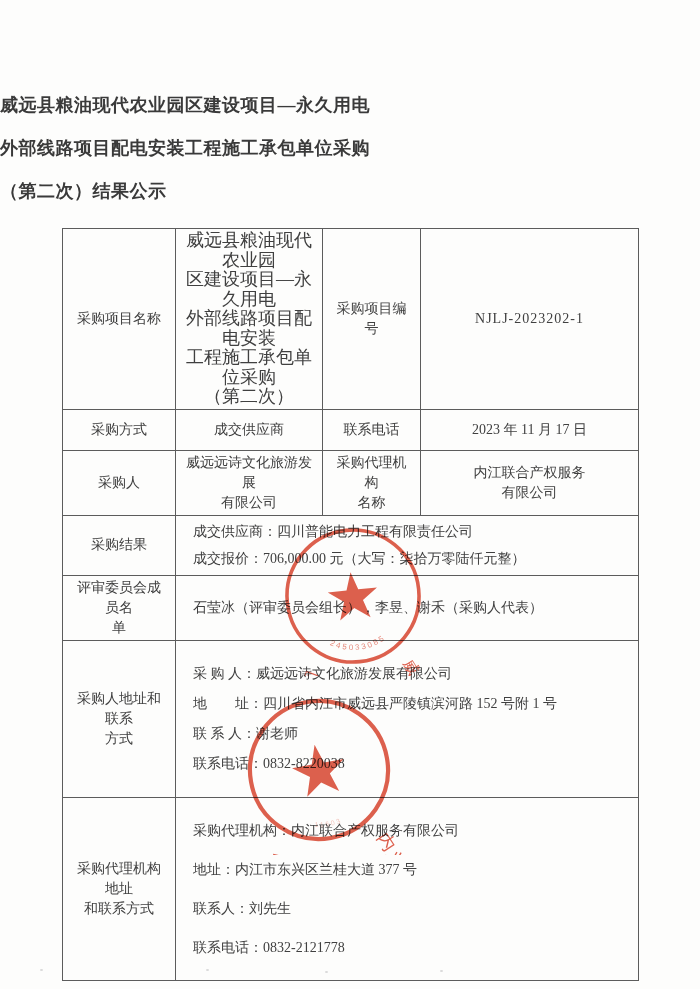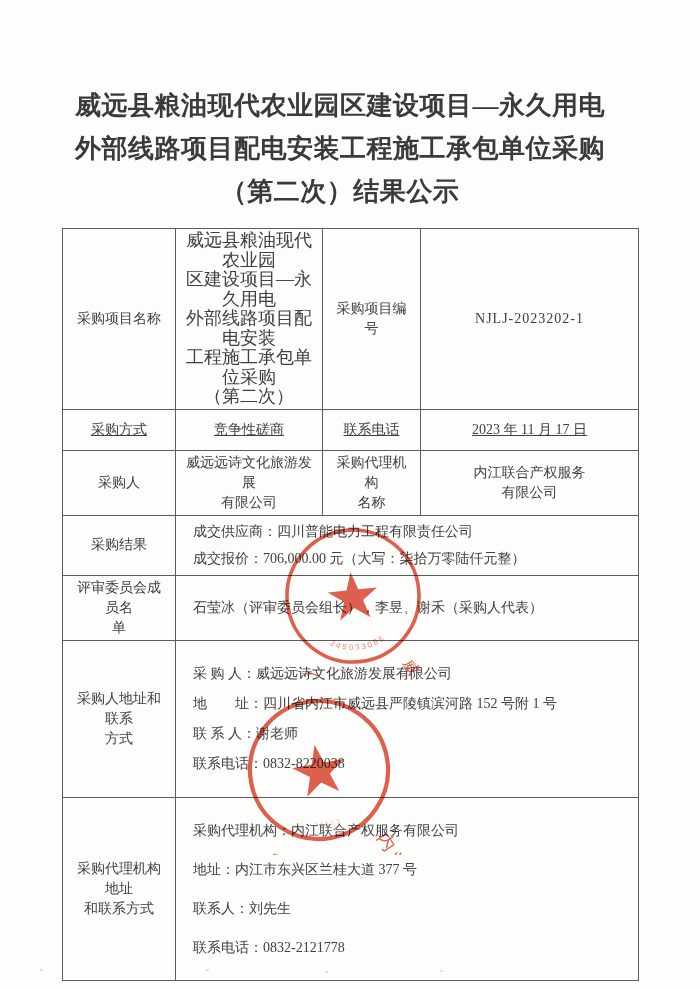--- a/index.html
+++ b/index.html
@@ -7,22 +7,21 @@
     position:relative;
     width:700px; height:989px;
     background:#fdfdfc;
     overflow:hidden;
     font-family:"Liberation Serif","DejaVu Serif",serif;
     color:#414141;
   }
   .doc-title {
     position:absolute;
     top:84px; left:0; width:680px;
-    text-align:center;
-    font-size:26px;
+    font-size:18px;
     line-height:43px;
     font-weight:700;
     letter-spacing:0.5px;
     color:#3a3a3a;
     white-space:pre-line;
   }
   table.info {
     position:absolute;
     left:62px; top:228px;
     width:576px;
@@ -94,23 +93,23 @@
         <tr style="height:100px;">
       <td class="lbl">采购项目名称</td>
       <td class="ctr project-name">威远县粮油现代农业园
 区建设项目—永久用电
 外部线路项目配电安装
 工程施工承包单位采购
 （第二次）</td>
       <td class="lbl">采购项目编号</td>
       <td class="ctr code">NJLJ-2023202-1</td>
     </tr>
-    <tr style="height:41px;text-decoration:underline;">
+    <tr style="height:41px;">
       <td class="lbl">采购方式</td>
-      <td class="ctr">竞争性磋商</td>
+      <td class="ctr">成交供应商</td>
       <td class="lbl">联系电话</td>
       <td class="ctr">2023 年 11 月 17 日</td>
     </tr>
     <tr style="height:44px;">
       <td class="lbl">采购人</td>
       <td class="ctr">威远远诗文化旅游发展
 有限公司</td>
       <td class="lbl">采购代理机构
 名称</td>
       <td class="ctr">内江联合产权服务

